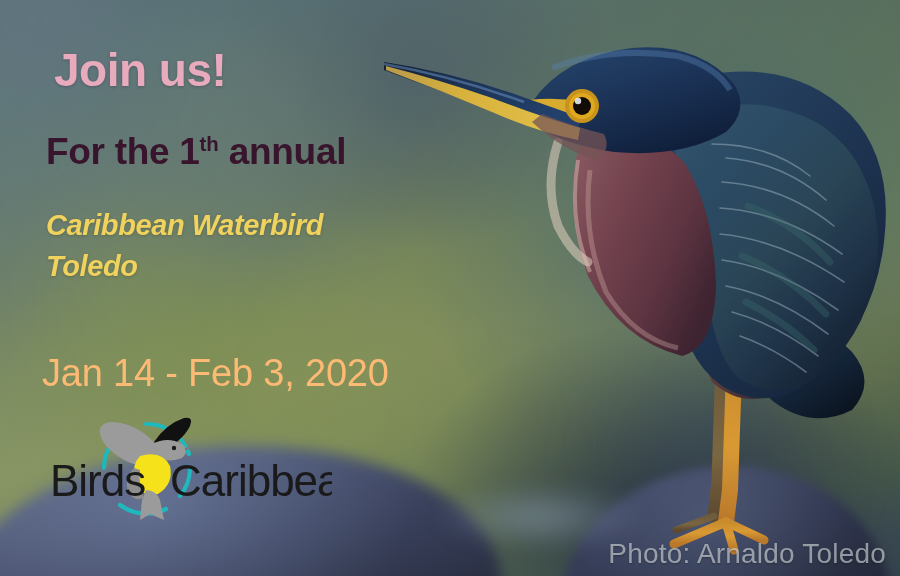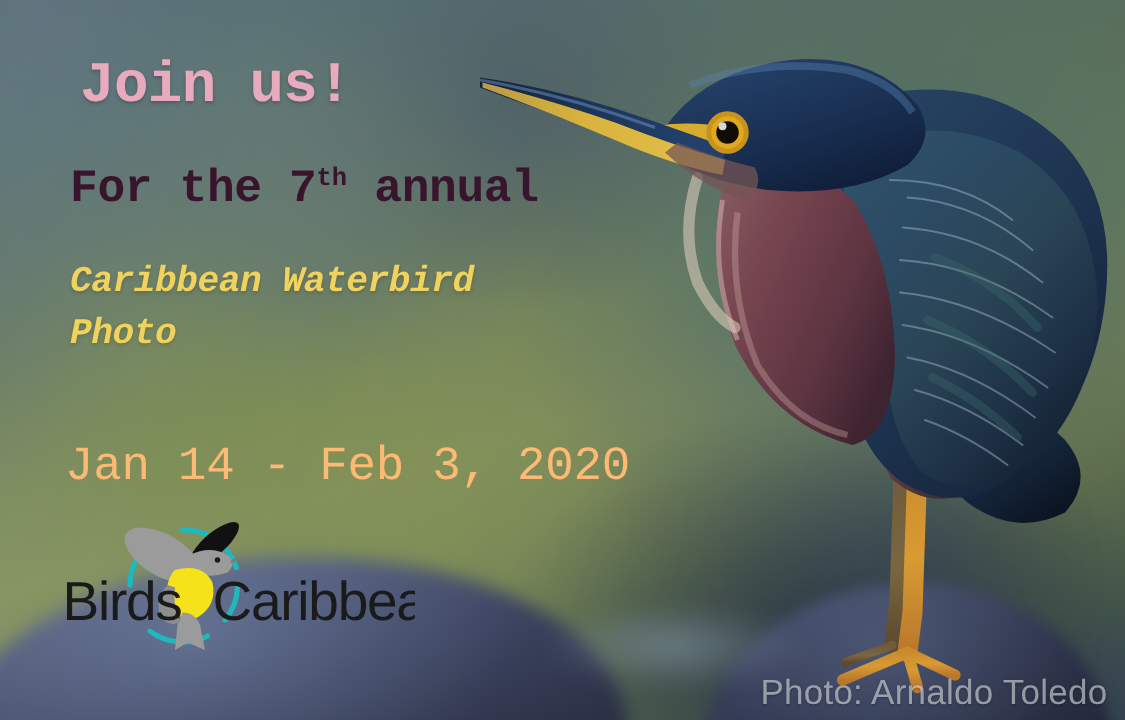--- a/index.html
+++ b/index.html
@@ -81,21 +81,21 @@
     border-radius:50%;
     background:radial-gradient(ellipse at 50% 50%, rgba(160,178,206,.45), transparent 68%);
     filter:blur(9px);
   }
 
   
   .heron { position:absolute; left:382px; top:10px; width:518px; height:566px; }
   .heron svg { display:block; width:100%; height:100%; }
 
   
-  .copy { position:absolute; left:16px; top:0; width:600px; height:576px;font-family:Liberation Mono, monospace; }
+  .copy { position:absolute; left:6px; top:0; width:600px; height:576px; }
 
   .join {
     position:absolute; left:48px; top:43px;
     font-size:46px; font-weight:bold;
     letter-spacing:-0.5px;
     color:#e8abbd;
     text-shadow:0 1px 3px rgba(40,30,50,.30);
   }
 
   .line2 {
@@ -292,26 +292,26 @@
 
       <path d="M150 112 Q180 140 214 150 Q230 140 222 124 Q190 116 160 104 Z" fill="rgba(118,84,86,.75)"></path>
     </svg>
   </div>
 
   <div class="copy">
 
     <div class="join">Join us!</div>
 
     <div class="line2">
-      <span>For the 7</span><sup>th</sup><span> annual</span>
+      <span>For the 1</span><sup>th</sup><span> annual</span>
     </div>
 
     <div class="title">
       <div>Caribbean Waterbird</div>
-      <div>Photo</div>
+      <div>Toledo</div>
     </div>
 
     <div class="dates">Jan 14 - Feb 3, 2020</div>
   </div>
 
   <div class="logo">
     <svg viewBox="0 0 290 115" xmlns="http://www.w3.org/2000/svg">
 
       <g fill="none" stroke="#1fb8bd" stroke-width="4.2" stroke-linecap="round">
         <path d="M62 60 A44 44 0 0 1 84 22"></path>

